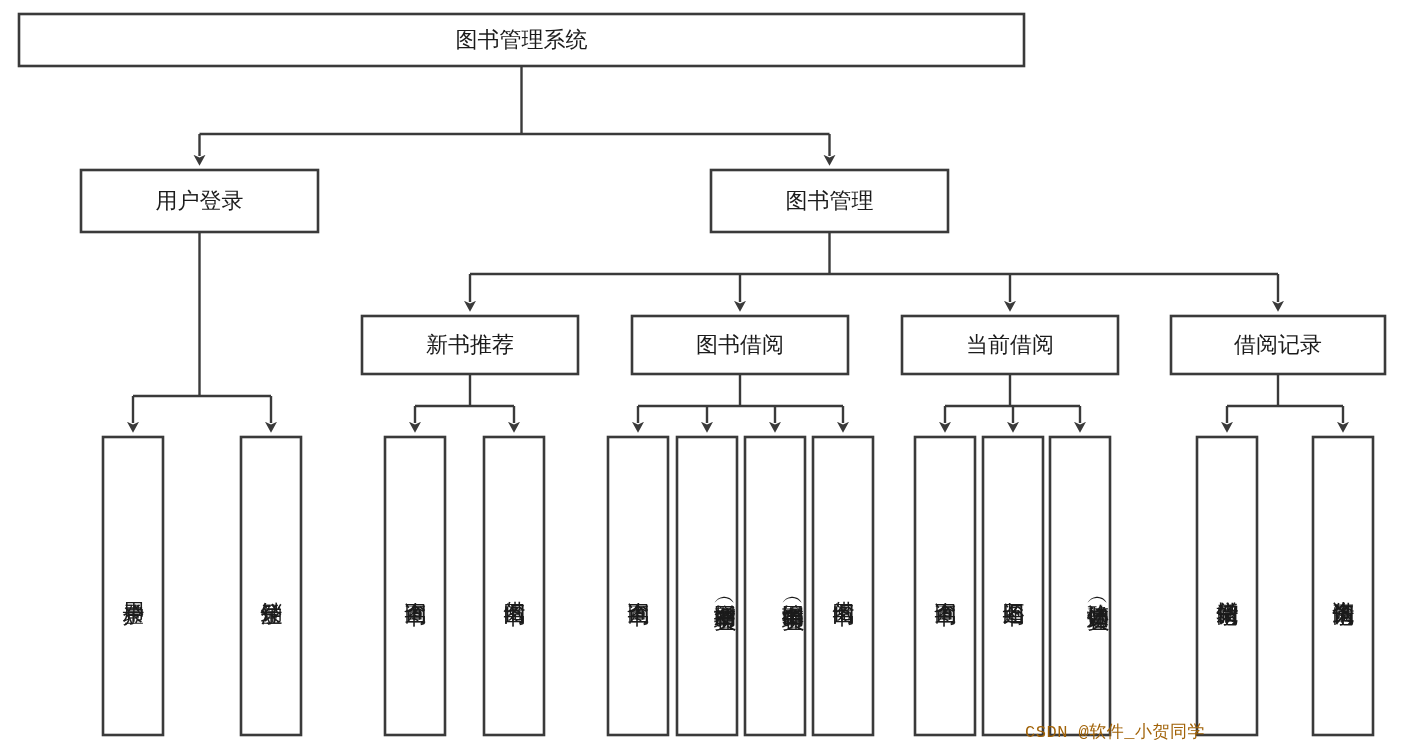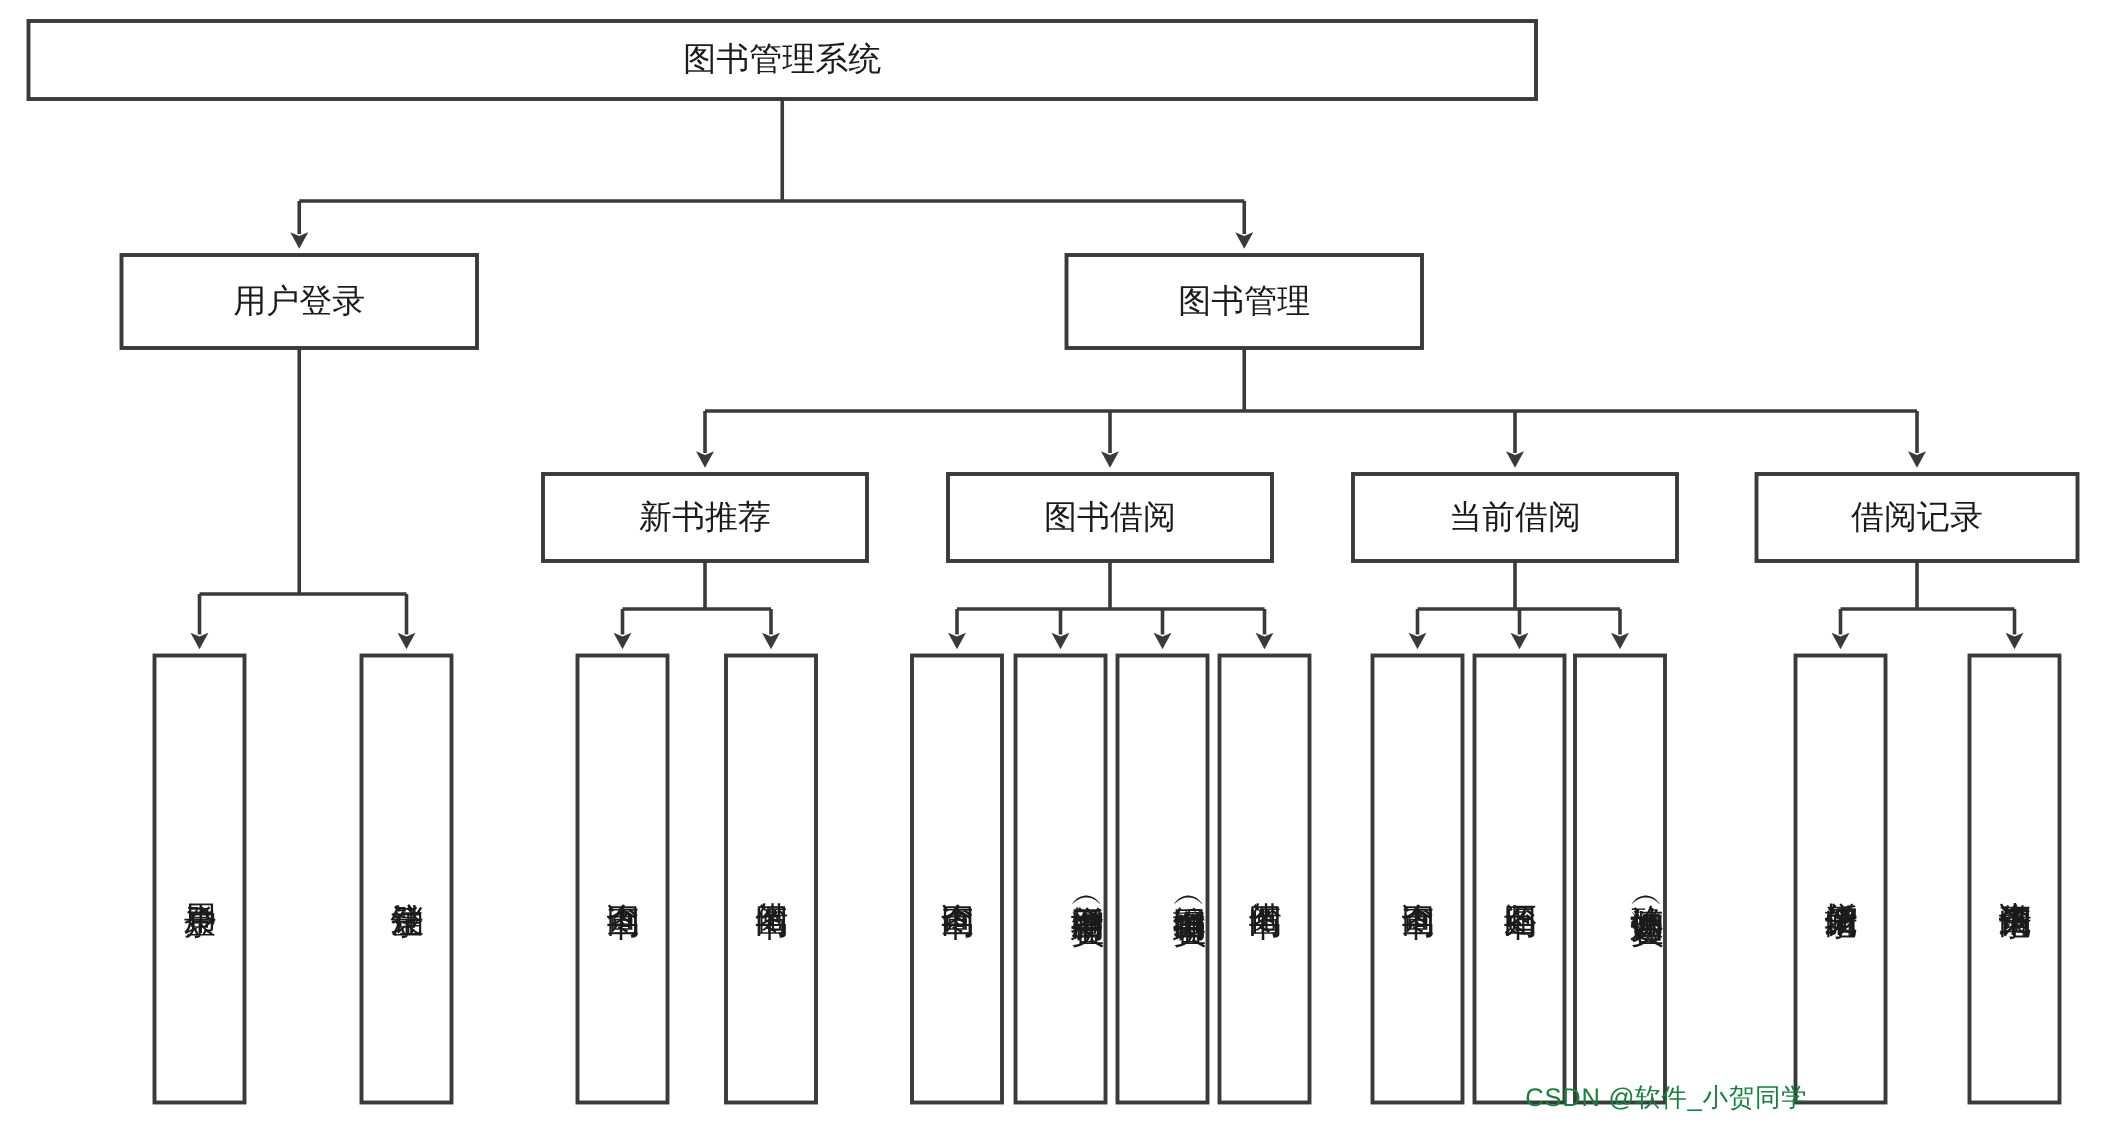--- a/index.html
+++ b/index.html
@@ -59,23 +59,23 @@
     white-space: nowrap;
     display: flex;
     align-items: center;
     justify-content: center;
     pointer-events: none;
   }
   .watermark {
     position: absolute;
     right: 10px;
     bottom: 4px;
-    font-family: Liberation Sans, sans-serif;
+    font-family: Liberation Mono, monospace;
     font-size: 17px;
-    color: #15803d;
+    color: #a16207;
     white-space: nowrap;
     letter-spacing: 0.5px;
     text-align: right;
   }
 </style>
 </head>
 <body>
 
 <div id="diagram-root">
 

